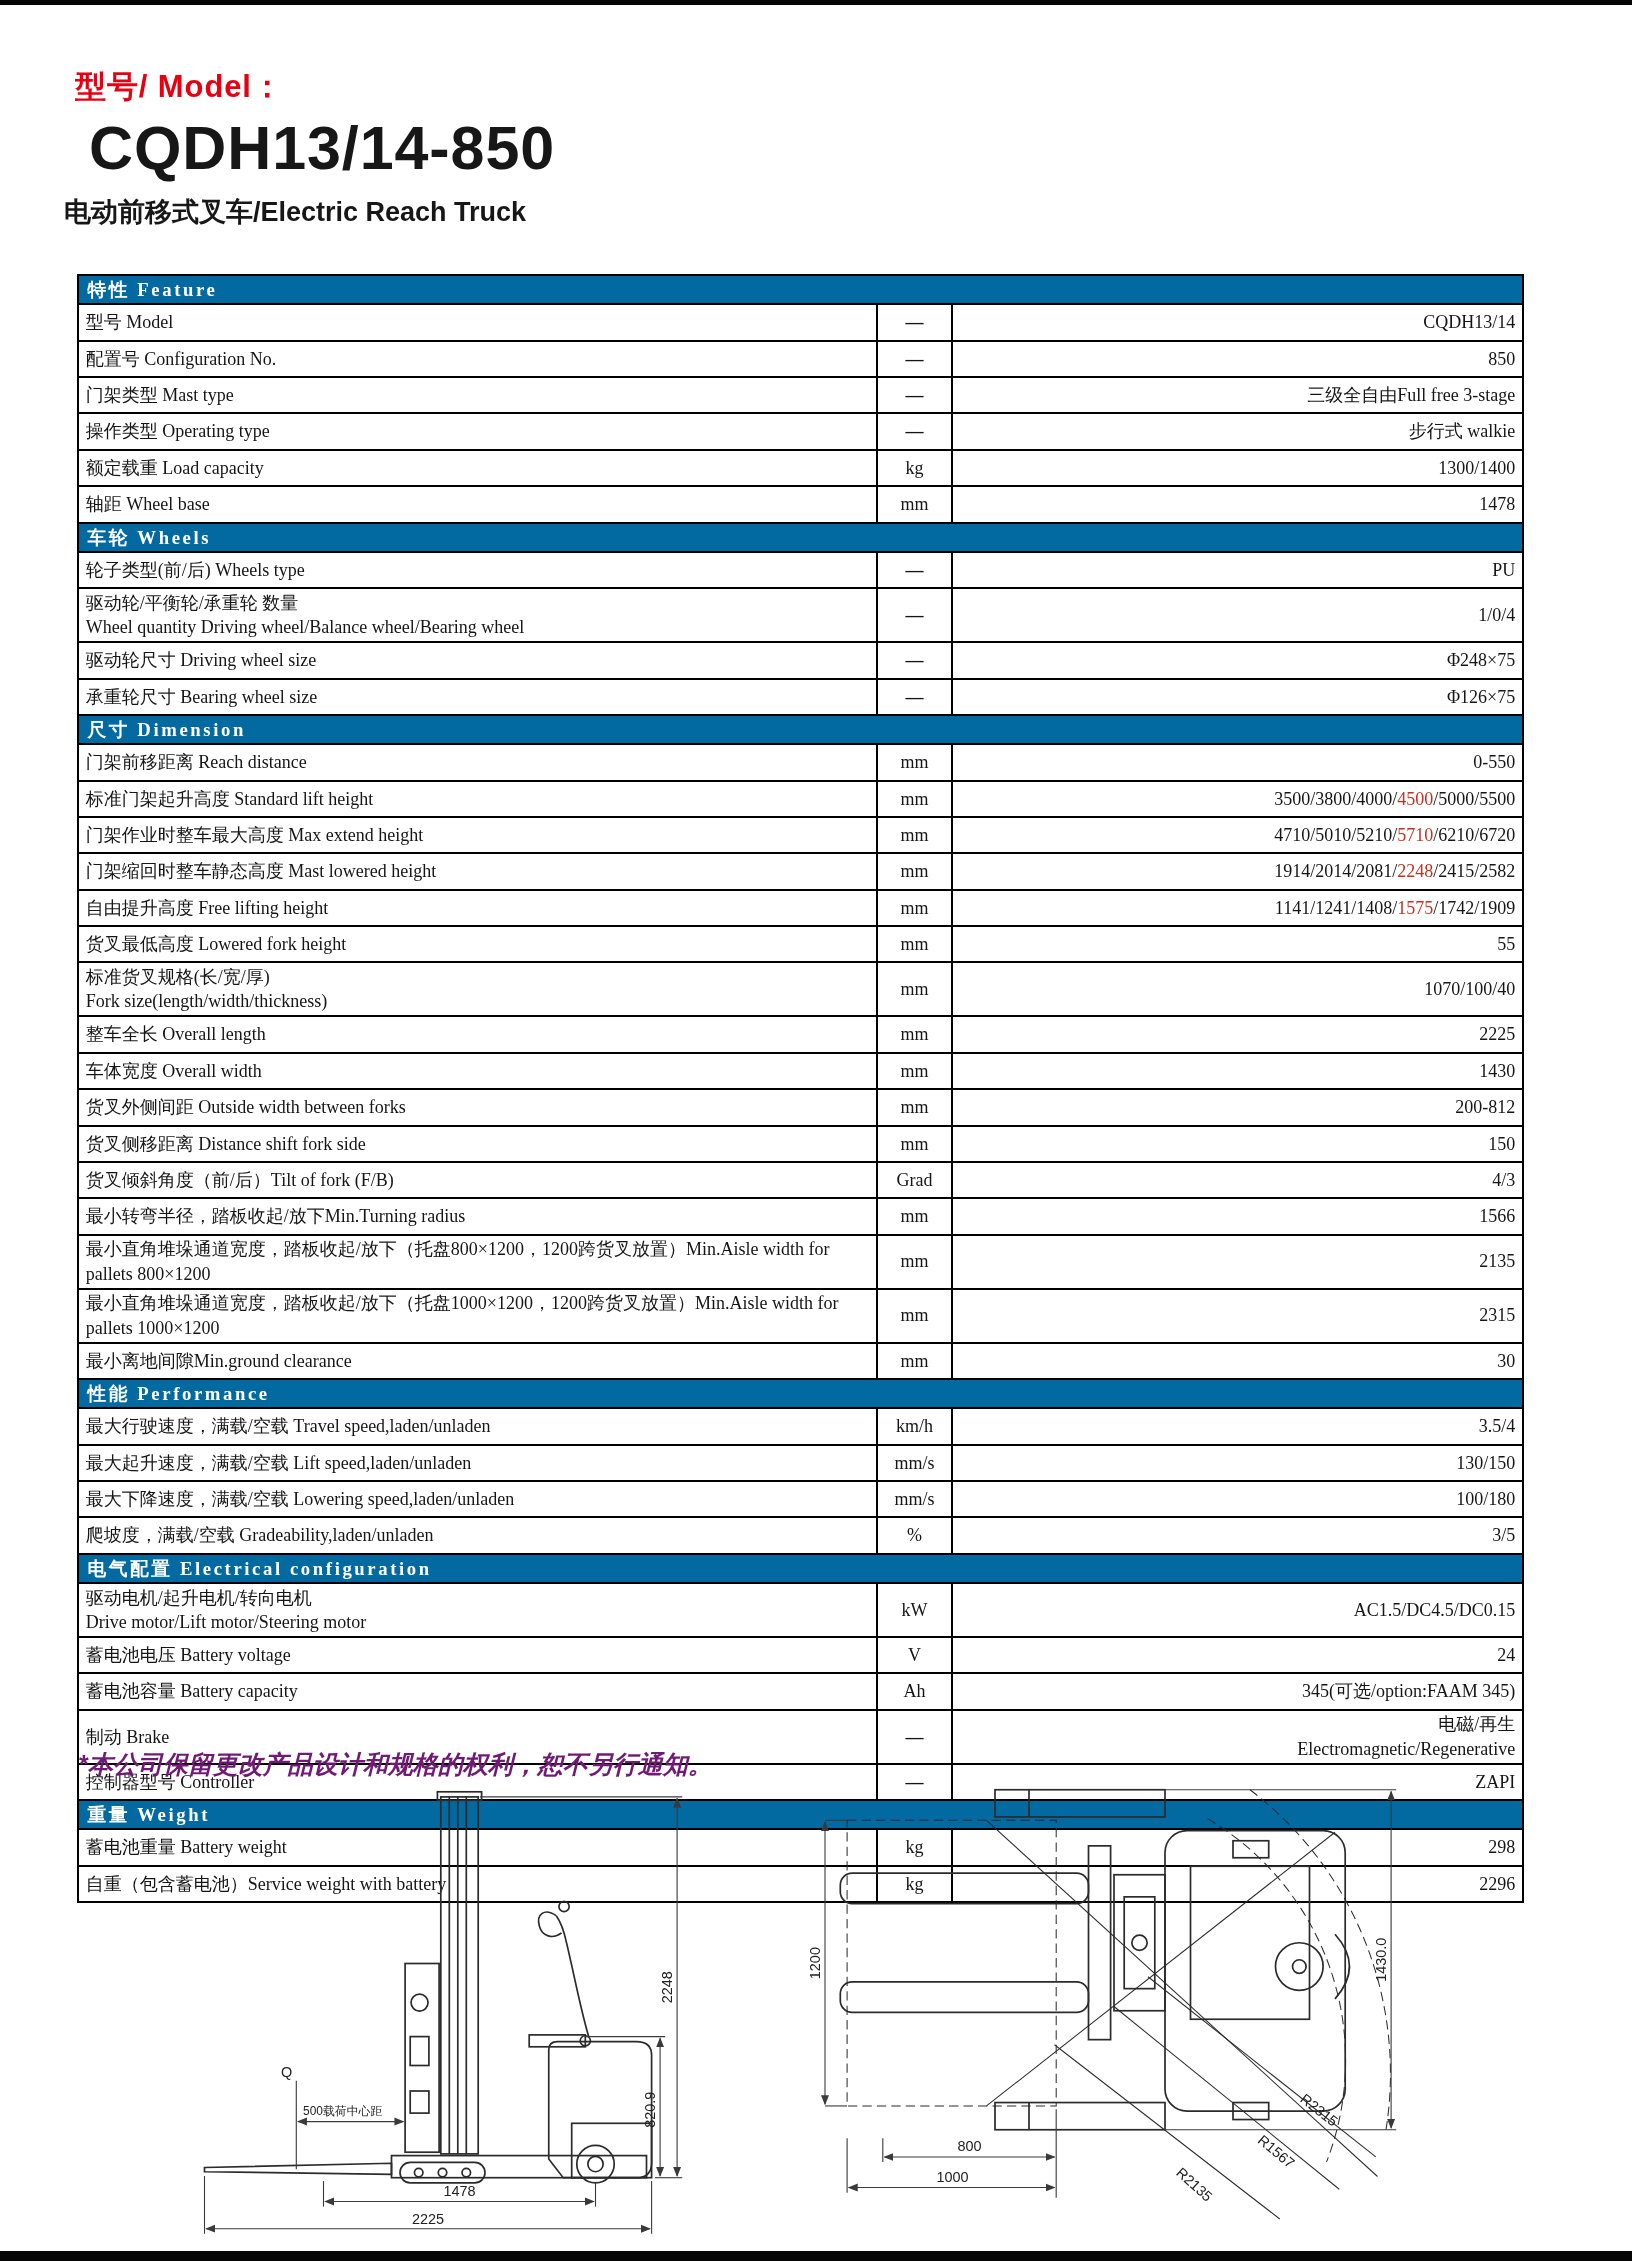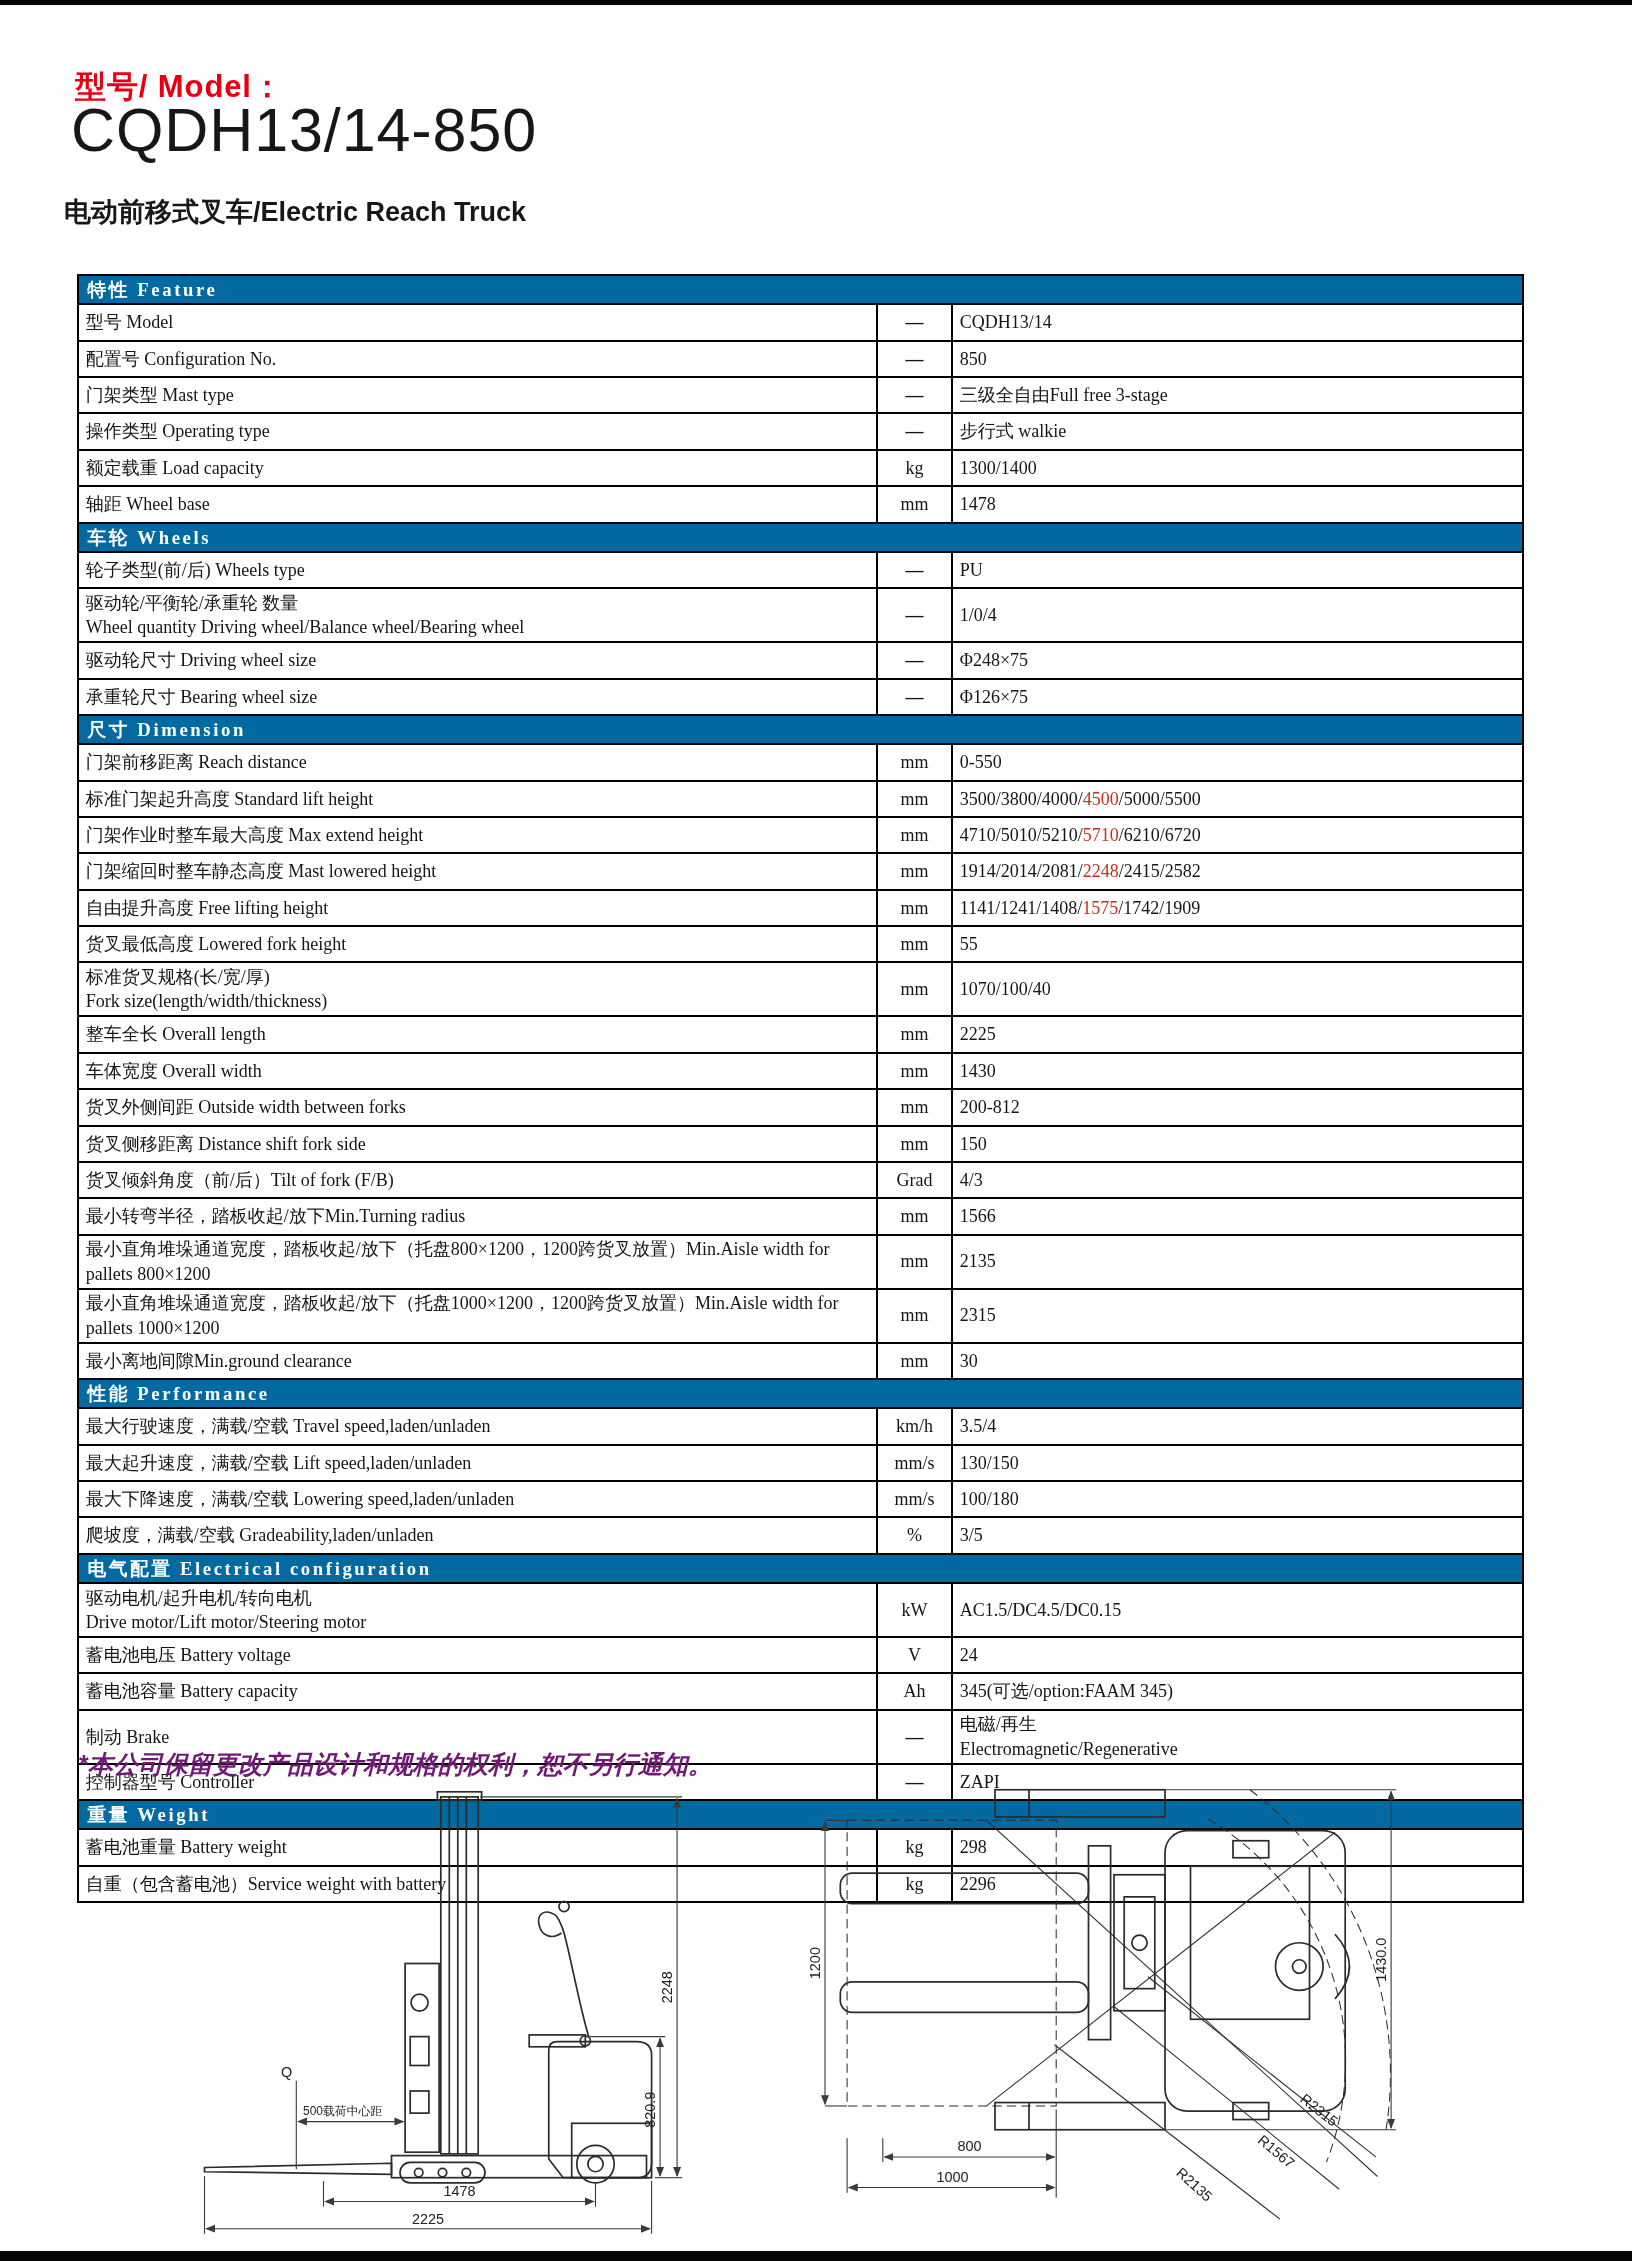--- a/index.html
+++ b/index.html
@@ -8,22 +8,22 @@
     font-family:"Liberation Sans","DejaVu Sans",sans-serif;color:#111;
   }
   .edge-top{position:absolute;left:0;top:0;width:100%;height:5.1px;background:#050505;}
   .edge-bottom{position:absolute;left:0;bottom:0;width:100%;height:10.2px;background:#050505;}
 
   .model-label{
     position:absolute;left:75px;top:66px;
     font-size:31px;font-weight:700;color:#e60012;letter-spacing:0.9px;
   }
   .title{
-    position:absolute;left:71px;top:95px;margin:0;
-    font-size:61px;font-weight:400;color:#171717;letter-spacing:0.9px;
+    position:absolute;left:71px;top:95px;margin:18px;
+    font-size:61px;font-weight:700;color:#171717;letter-spacing:0.9px;
   }
   .subtitle{
     position:absolute;left:64px;top:194px;
     font-size:27px;font-weight:700;color:#171717;
   }
 
   table.spec-table{
     position:absolute;left:77px;top:274px;width:1445px;
     border-collapse:collapse;table-layout:fixed;
     font-family:"Liberation Serif","DejaVu Serif",serif;
@@ -35,21 +35,21 @@
   }
   tr.section-row td{
     background:#0369a1;color:#ffffff;font-weight:600;
     letter-spacing:2.6px;font-size:18.7px;height:25.5px;padding:0.9px 8.5px;
     border-left:2.6px solid #000;border-right:2.6px solid #000;
   }
   tr.data-row td{height:31px;}
   td.c-label{text-align:left;}
   td.c-unit{text-align:center;}
   td.c-unit.dash{font-weight:700;}
-  td.c-value{text-align:left;margin-left:45px;}
+  td.c-value{text-align:right;margin-left:45px;}
   .red{color:#c5301f;}
 
   .footnote{
     position:absolute;left:78px;top:1748px;
     font-size:25px;font-weight:700;color:#701a75;font-style:italic;
   }
 
   .drawing{position:absolute;}
   .drawing text{
     font-family:"Liberation Sans","DejaVu Sans",sans-serif;

